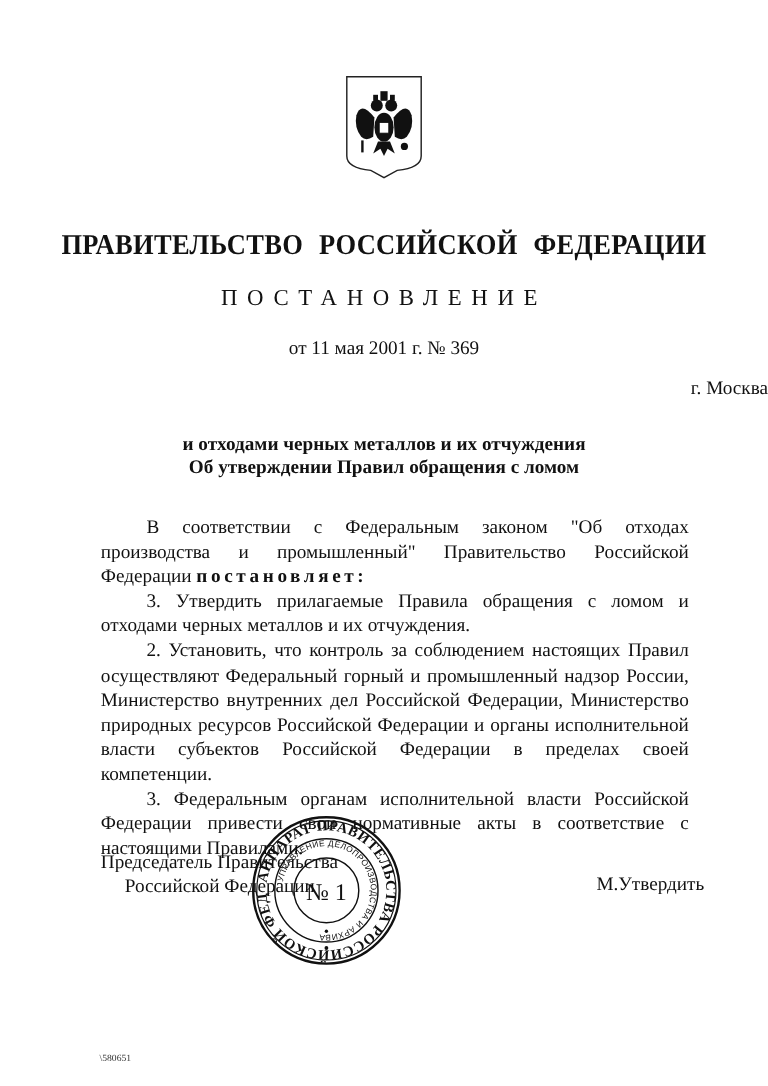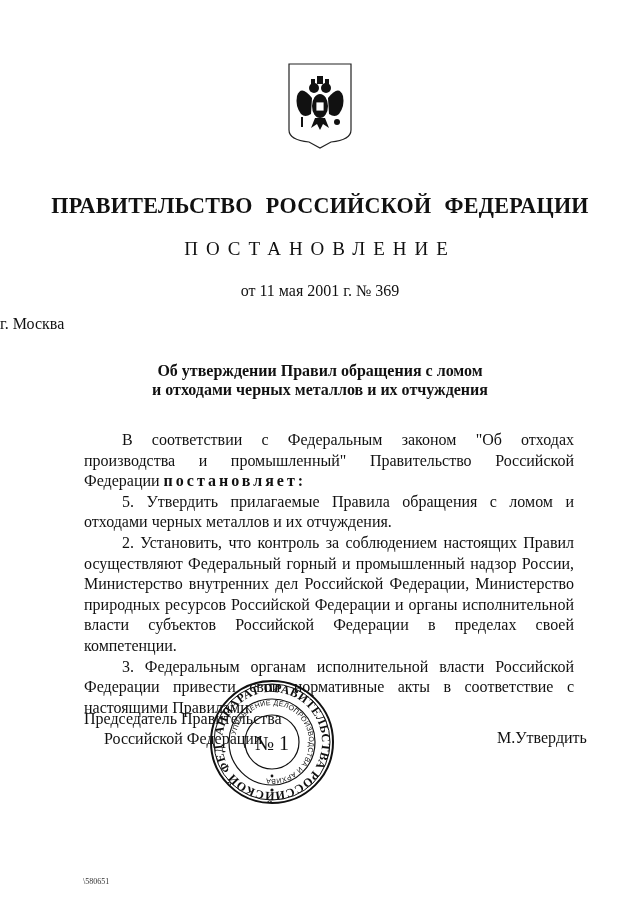--- a/index.html
+++ b/index.html
@@ -5,21 +5,21 @@
   html, body { margin: 0; padding: 0; background: #ffffff; }
   body { width: 640px; height: 905px; position: relative; overflow: hidden;
          font-family: "Liberation Serif", "DejaVu Serif", serif; color: #111; }
   .abs { position: absolute; }
   .emblem { left: 287px; top: 62px; width: 66px; height: 88px; }
   .gov-title { left: 0; width: 640px; top: 192px; text-align: center;
                font-size: 24px; font-weight: bold; letter-spacing: 0.3px; word-spacing: 8px; transform: scaleX(0.92); }
   .doc-type { left: 0; width: 640px; top: 238px; text-align: center;
               font-size: 19px; letter-spacing: 8px; }
   .doc-date { left: 0; width: 640px; top: 282px; text-align: center; font-size: 16px; }
-  .doc-city { left: 0; width: 640px; top: 315px; text-align: left; font-size: 16px; }
+  .doc-city { left: 0; width: 640px; top: 315px; text-align: right; font-size: 16px; }
   .subject { left: 0; width: 640px; top: 361px; text-align: center; font-size: 16px; font-weight: bold; line-height: 19px; }
   .body-text { left: 84px; width: 490px; top: 430px; font-size: 16px; line-height: 20.6px; text-align: justify; }
   .body-text p { margin: 0; text-indent: 38px; text-align: justify; }
   .spaced { font-weight: bold; letter-spacing: 3px; margin-top: 44px; }
   .sig-left { left: 84px; top: 709px; font-size: 16px; line-height: 20px; }
   .sig-left .l2 { padding-left: 20px; }
   .sig-right { left: 497px; top: 729px; font-size: 16px; }
   .stamp { left: 208px; top: 678px; width: 128px; height: 128px; }
   .footer-code { left: 83px; top: 877px; font-size: 8px; font-family: Liberation Serif, serif; color: #333; }
 </style>
@@ -43,27 +43,27 @@
   </g>
   <rect x="29" y="40" width="8" height="9" fill="#fff" stroke="#111" stroke-width="0.8"></rect>
 </svg>
 
 <div class="abs gov-title">ПРАВИТЕЛЬСТВО РОССИЙСКОЙ ФЕДЕРАЦИИ</div>
 <div class="abs doc-type">ПОСТАНОВЛЕНИЕ</div>
 <div class="abs doc-date">от 11 мая 2001 г. № 369</div>
 <div class="abs doc-city">г. Москва</div>
 
 <div class="abs subject">
+  <div>и отходами черных металлов и их отчуждения</div>
   <div>Об утверждении Правил обращения с ломом</div>
-  <div>и отходами черных металлов и их отчуждения</div>
 </div>
 
 <div class="abs body-text">
   <p><span>В соответствии с Федеральным законом "Об отходах производства и промышленный" Правительство Российской Федерации </span><span class="spaced">постановляет:</span></p>
-  <p>5. Утвердить прилагаемые Правила обращения с ломом и отходами черных металлов и их отчуждения.</p>
+  <p>3. Утвердить прилагаемые Правила обращения с ломом и отходами черных металлов и их отчуждения.</p>
   <p>2. Установить, что контроль за соблюдением настоящих Правил осуществляют Федеральный горный и промышленный надзор России, Министерство внутренних дел Российской Федерации, Министерство природных ресурсов Российской Федерации и органы исполнительной власти субъектов Российской Федерации в пределах своей компетенции.</p>
   <p>3. Федеральным органам исполнительной власти Российской Федерации привести свои нормативные акты в соответствие с настоящими Правилами.</p>
 </div>
 
 <div class="abs sig-left">
   <div>Председатель Правительства</div>
   <div class="l2">Российской Федерации</div>
 </div>
 <div class="abs sig-right">М.Утвердить</div>
 

